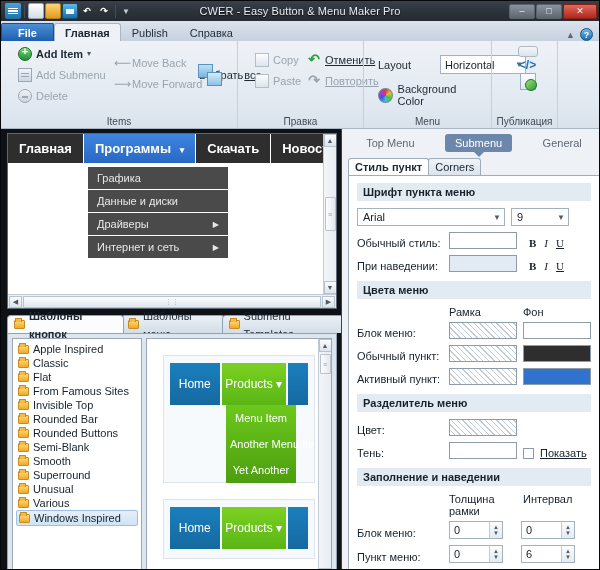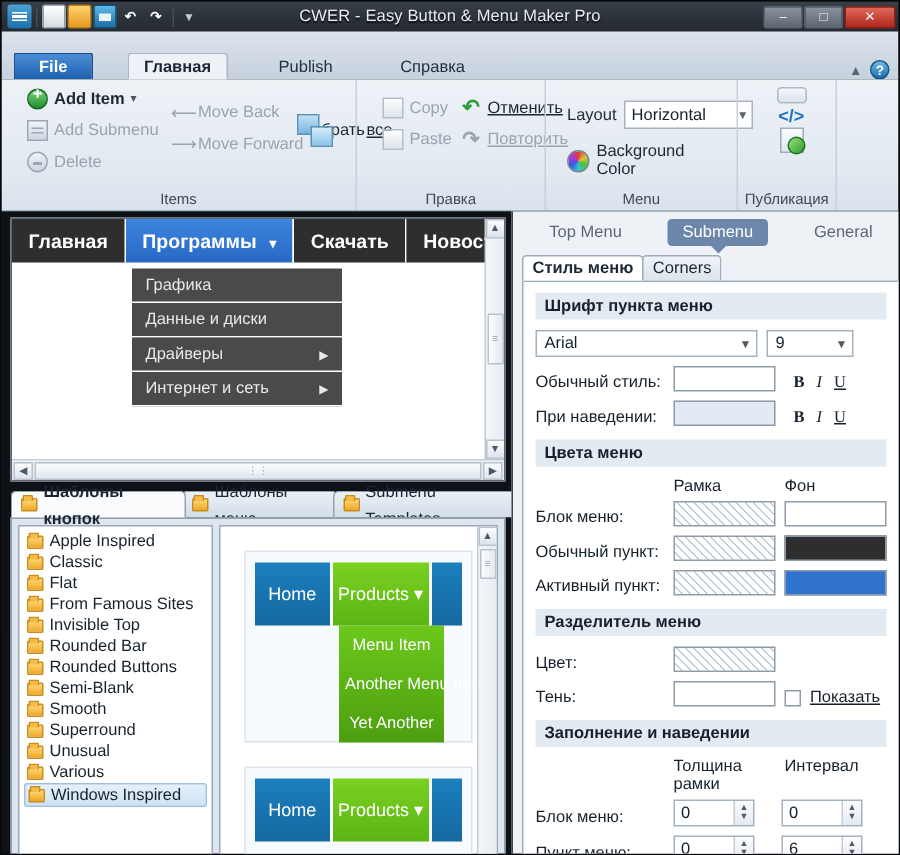--- a/index.html
+++ b/index.html
@@ -49,23 +49,23 @@
   .wb {
     width:26px; height:15px; margin-left:1px;
     border:1px solid #5a646f; border-radius:2px;
     background:linear-gradient(180deg,#8b949e,#5d666f);
     color:#f2f5f8; font-size:9px; display:flex; align-items:center; justify-content:center;
   }
   .wb.close { width:34px; background:linear-gradient(180deg,#e06a5e,#b1281b); border-color:#8d2015; }
 
   
   .ribbon-tabs {
-    height:32px; display:flex; align-items:flex-end;
+    height:20px; display:flex; align-items:flex-end;
     background:linear-gradient(180deg,#dbe3ec,#c6d1de);
-    padding-left:8px; position:relative;gap:23px;
+    padding-left:0; position:relative;
   }
   .rtab {
     height:18px; padding:0 10px; line-height:18px;
     font-size:11px; color:#23303d;
     border:1px solid transparent; border-bottom:none;
     border-radius:3px 3px 0 0;
   }
   .rtab.file {
     background:linear-gradient(180deg,#4c8fd6,#1d5fae);
     color:#fff; font-weight:bold; border-color:#1b4f91;
@@ -127,21 +127,21 @@
     width:26px;height:24px;position:relative;
   }
   .bigbtn .bicon .s1{position:absolute;left:0;top:0;width:15px;height:14px;background:linear-gradient(180deg,#bfe0f5,#78b6e0);border:1px solid #5a92ba;}
   .bigbtn .bicon .s2{position:absolute;left:9px;top:8px;width:15px;height:14px;background:linear-gradient(180deg,#d4ecfa,#8cc3e8);border:1px solid #5a92ba;}
   .bigbtn .btext { font-size:11px; color:#1d2833; text-align:center; line-height:11px; }
 
   .fieldrow { display:flex; align-items:center; gap:5px; padding:3px 2px 0 2px; }
   .rlabel { font-size:11px; color:#1d2833; }
   .combo {
     height:19px; min-width:86px; background:#fff; border:1px solid #a4b1bf;
-    display:flex; align-items:center; padding:0 2px 0 4px; font-size:11px; color:#14202b;
+    display:flex; align-items:center; padding:0 2px 0 4px; font-size:11px; color:#14202b;margin-left:24px;
   }
   .combo .cv { flex:1; }
   .combo .carr { color:#5a6672; font-size:8px; padding-left:4px; }
   .colorwheel {
     width:15px;height:15px;border-radius:50%;
     background:conic-gradient(#e03a3a,#e0c03a,#47c23a,#3ac0d6,#3a5ae0,#a43ae0,#e03a3a);
     border:1px solid #7c8894;
   }
   .pubicons { display:flex; flex-direction:column; align-items:center; gap:3px; padding-top:2px; }
   .pub-card { width:20px;height:11px;border-radius:3px;background:linear-gradient(180deg,#f4f7fa,#dbe3eb);border:1px solid #aeb9c5;}
@@ -563,21 +563,21 @@
     </div>
 
     <div class="rightcol">
       <div class="segtabs">
         <div class="seg">Top Menu</div>
         <div class="seg active">Submenu</div>
         <div class="seg">General</div>
       </div>
 
       <div class="subtabs">
-        <div class="stab active">Стиль меню</div>
+        <div class="stab active">Стиль пункт</div>
         <div class="stab">Corners</div>
       </div>
 
       <div class="propbody">
 
         <div class="sect">Шрифт пункта меню</div>
         <div class="frow">
           <span class="fcombo" style="width:148px;">
             <span>Arial</span>
             <span class="carr">▼</span>

